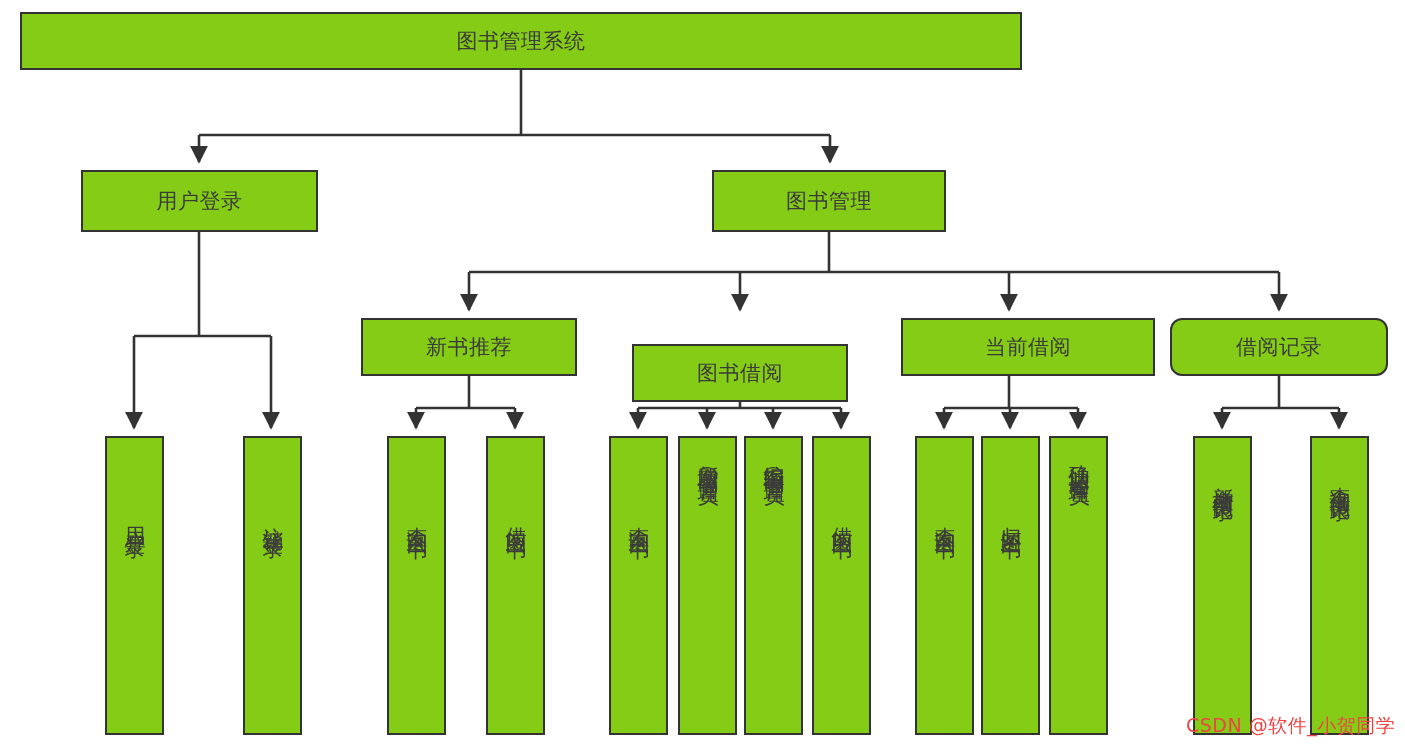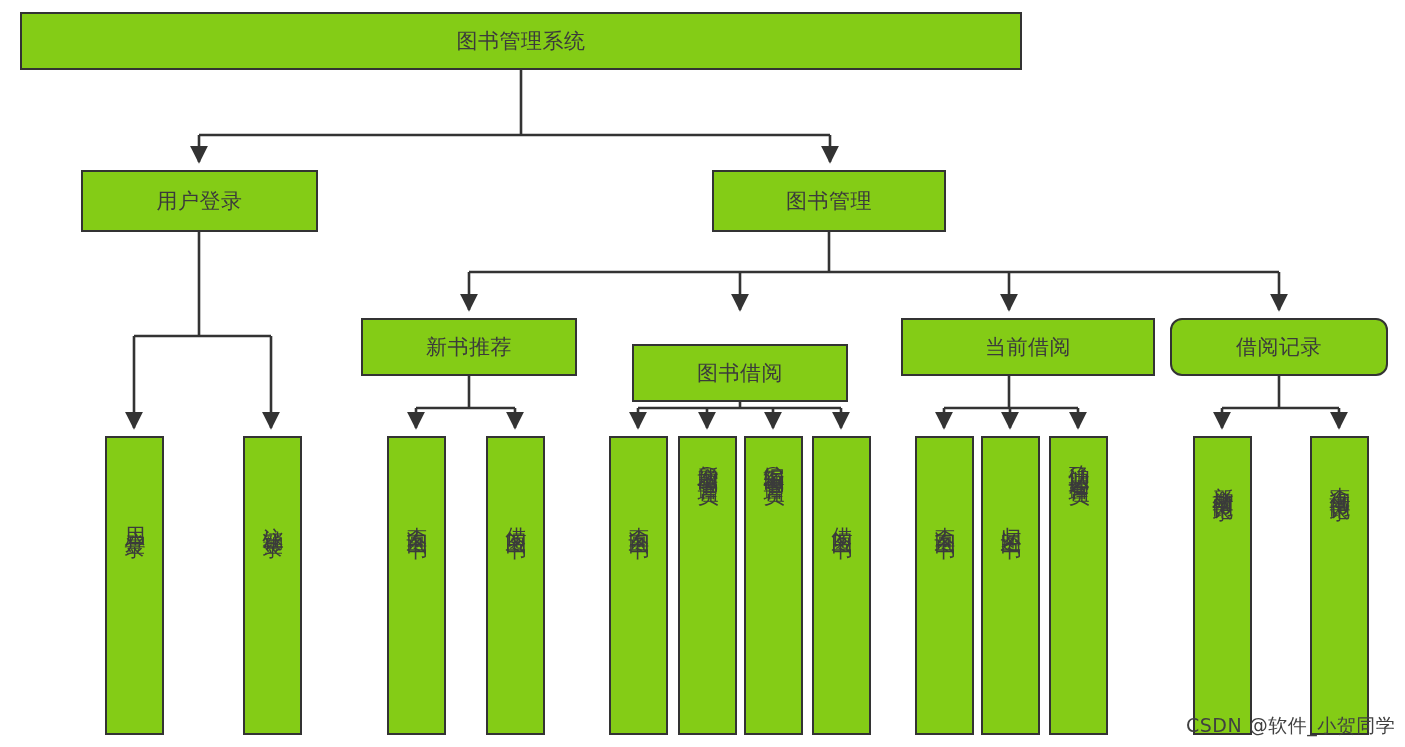--- a/index.html
+++ b/index.html
@@ -64,21 +64,21 @@
     max-height: 100%;
   }
   .node.vert.tall .label {
     letter-spacing: 3px;
   }
   #watermark {
     position: absolute;
     left: 1186px;
     top: 713px;
     font-size: 19px;
-    color: #404040;
+    color: #ef4444;
     letter-spacing: 0.5px;
     white-space: nowrap;
     font-family: "DejaVu Sans", "Liberation Sans", sans-serif;
   }
 </style>
 </head>
 <body>
 
 <div id="canvas">
 

